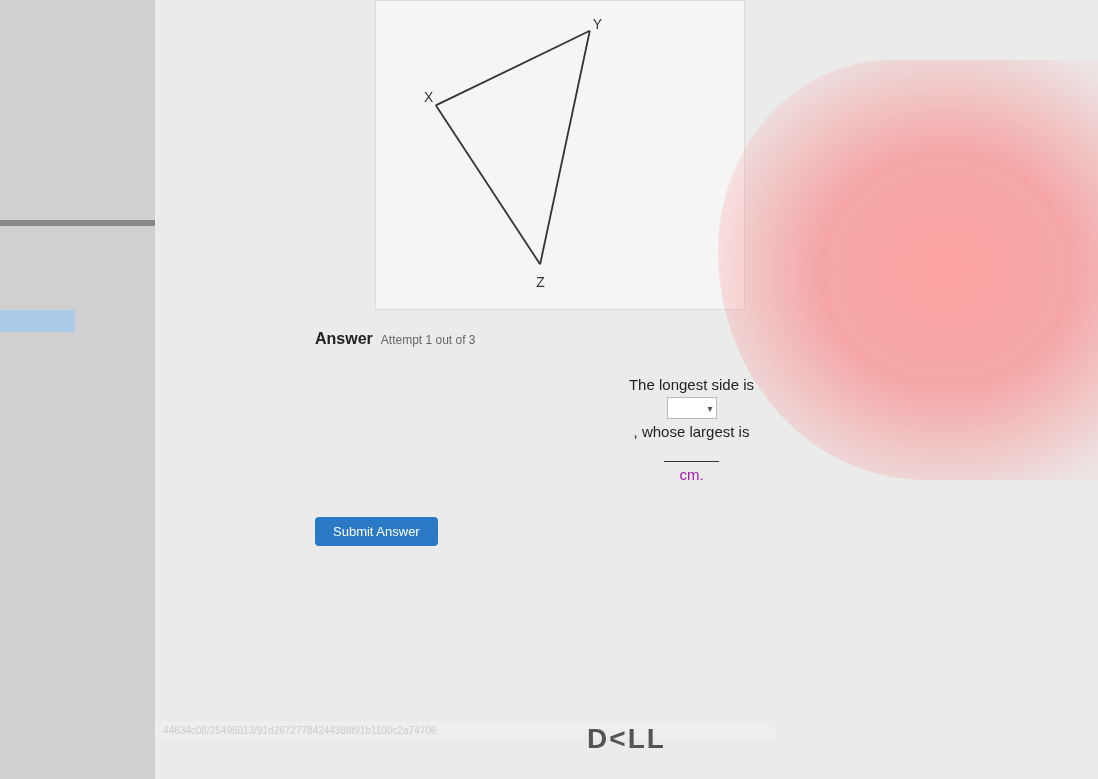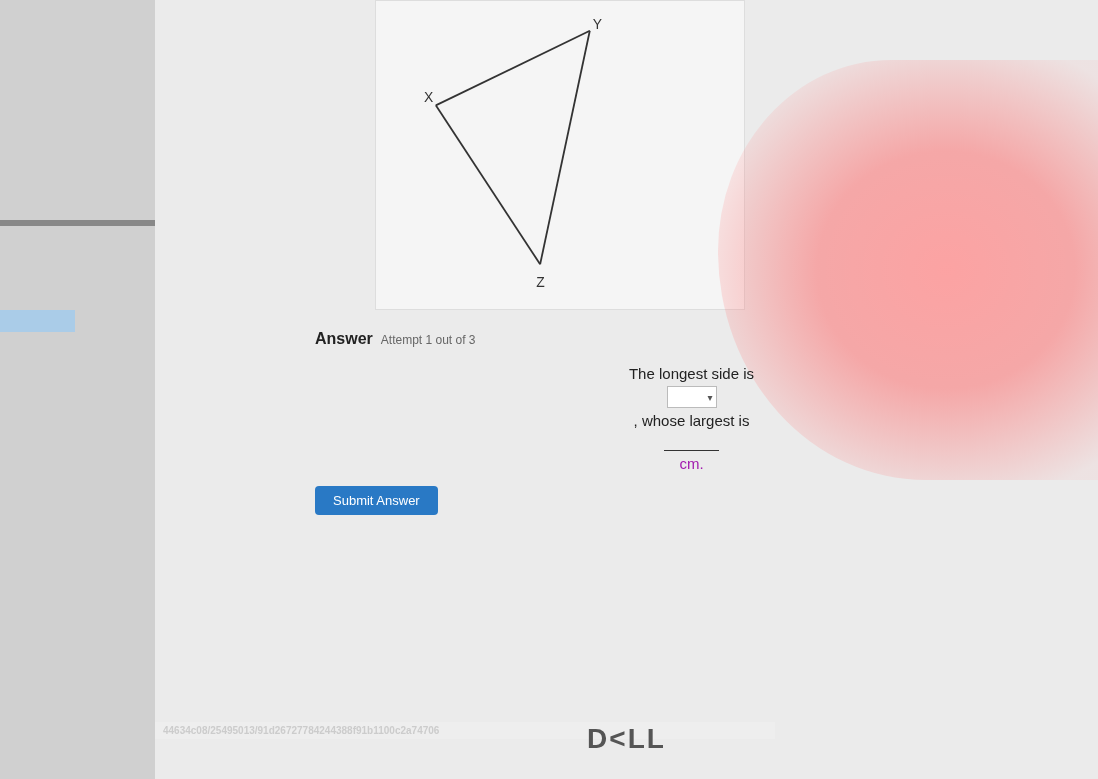--- a/index.html
+++ b/index.html
@@ -109,21 +109,21 @@
     .answer-section {
       padding: 20px 30px 0 160px;
       position: relative;
       z-index: 10;
     }
 
     .answer-header {
       display: flex;
       align-items: baseline;
       gap: 8px;
-      margin-bottom: 17px;
+      margin-bottom: 28px;
     }
 
     .answer-label {
       font-size: 16px;
       font-weight: bold;
       color: #222;
     }
 
     .attempt-label {
       font-size: 12px;
@@ -197,34 +197,33 @@
     }
 
     .submit-btn {
       background: #2979c5;
       color: white;
       border: none;
       padding: 7px 18px;
       font-size: 13px;
       border-radius: 4px;
       cursor: pointer;
-      margin-top: 0;
+      margin-top: 20px;
     }
 
     
     .url-bar {
       position: absolute;
       bottom: 40px;
       left: 0;
       width: 620px;
       background: rgba(255,255,255,0.15);
       color: #ccc;
       font-size: 10px;
       padding: 3px 8px;
-      font-weight: bold;
     }
 
     
     .dell-area {
       position: absolute;
       bottom: 0;
       left: 50%;
       transform: translateX(-50%);
       color: #555;
       font-size: 28px;

